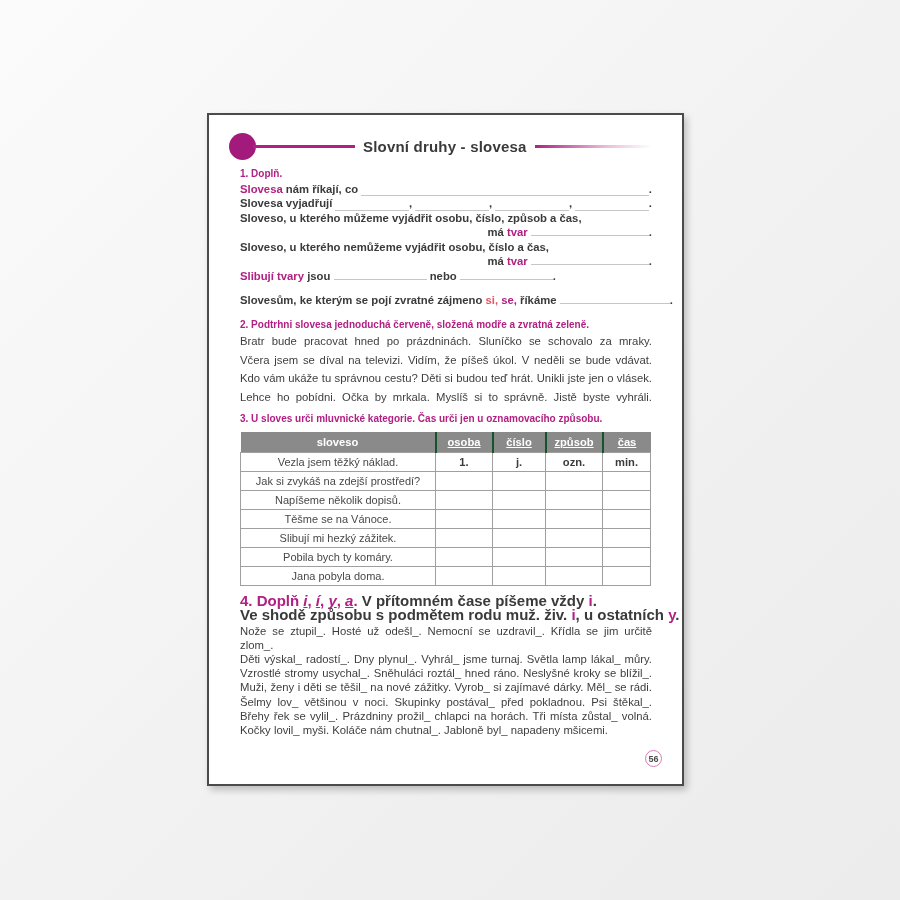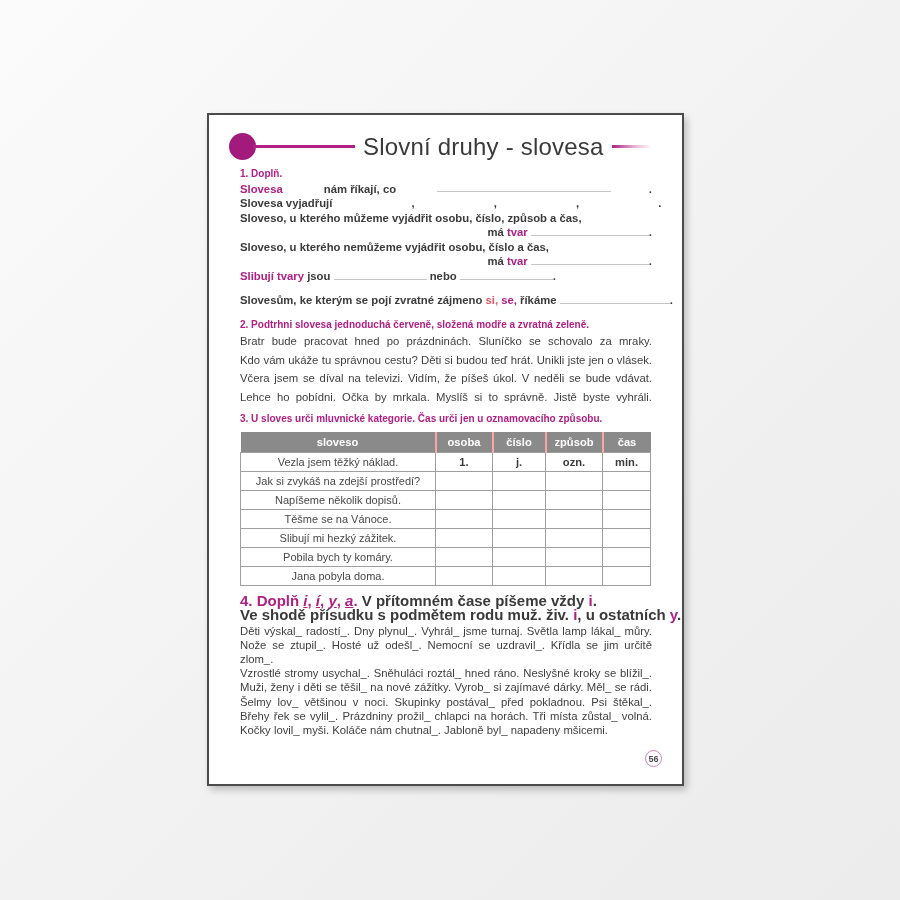--- a/index.html
+++ b/index.html
@@ -17,43 +17,43 @@
   .sheet{
     position:absolute;left:207px;top:113px;width:477px;height:673px;
     background:#fff;border:2px solid var(--page-border);
     box-shadow:3px 4px 7px rgba(0,0,0,.22);
     padding:14px 30px 0 31px;overflow:hidden;
   }
   
   .hdr{display:flex;align-items:center;margin:4px 0 7px -11px;height:27px;}
   .dot{width:27px;height:27px;border-radius:50%;background:var(--accent-dark);flex:0 0 auto;}
   .rule-l{width:102px;height:3px;background:var(--accent);margin-left:-3px;flex:0 0 auto;}
-  .title{font-size:24px;font-weight:normal;color:#3a3a3a;margin:0 8px;white-space:nowrap;letter-spacing:.2px;}
+  .title{font-size:15px;font-weight:bold;color:#3a3a3a;margin:0 8px;white-space:nowrap;letter-spacing:.2px;}
   .rule-r{flex:1;height:3px;background:linear-gradient(to right,var(--accent),#e8bcd8 60%,rgba(255,255,255,0));}
   
   .heading{color:var(--accent);font-weight:bold;font-size:10px;line-height:14.5px;}
   .line{font-size:11.3px;line-height:14.5px;white-space:pre;}
   .s1 .line{font-weight:bold;color:#3a3a3a;}
-  .flexline{display:flex;align-items:flex-start;gap:38px;}
+  .flexline{display:flex;align-items:flex-end;}
   .right{text-align:right;}
   .spacer{height:10px;}
   .m{color:var(--accent);font-weight:bold;}
   .r{color:var(--red);font-weight:bold;}
   .iu{font-style:italic;text-decoration:underline;}
   .blank{display:inline-block;border-bottom:1.2px solid var(--blank-line);height:10px;}
   .blank.grow{flex:1 1 0;}
   
   .s2{margin-top:10px;}
   .s2 .body .tline{font-size:11.3px;line-height:18.5px;}
   .tline.jl{text-align:justify;text-align-last:justify;}
   
   .s3{margin-top:6px;}
   table{border-collapse:collapse;width:410px;margin-top:5px;table-layout:fixed;}
   th{background:var(--table-header-bg);color:#fff;font-size:11.2px;font-weight:bold;padding:4px 2px;border:0;}
-  th + th{border-left:2px solid #fca5a5;}
+  th + th{border-left:2px solid #14532d;text-decoration:underline;}
   td{border:1px solid #9f9f9f;font-size:11px;color:#484848;text-align:center;height:14px;padding:3px 3px;}
   tbody tr:first-child td:not(:first-child){font-weight:bold;color:#3b3b3b;font-size:11.2px;}
   
   .s4{margin-top:8px;}
   .s4 .heading-line{font-size:15px;line-height:14.5px;font-weight:bold;color:#3a3a3a;white-space:pre;}
   .s4 .body{margin-top:1px;}
   .s4 .body .tline{font-size:11.3px;line-height:14.2px;}
   
   .badge{
     position:absolute;right:20px;bottom:17px;width:17px;height:17px;border-radius:50%;
@@ -83,22 +83,22 @@
     <div class="line right"><span>má </span><span class="m">tvar </span><span class="blank" style="width: 118px;"></span><span>.</span></div>
     <div class="line"><span class="m">Slibují tvary </span><span>jsou </span><span class="blank" style="width: 93px;"></span><span> nebo </span><span class="blank" style="width: 93px;"></span><span>.</span></div>
     <div class="spacer"></div>
     <div class="line"><span>Slovesům, ke kterým se pojí zvratné zájmeno </span><span class="r">si,</span><span> </span><span class="m">se,</span><span> říkáme </span><span class="blank" style="width: 110px;"></span><span>.</span></div>
   </div>
 
   <div class="s2">
     <div class="heading">2. Podtrhni slovesa jednoduchá červeně, složená modře a zvratná zeleně.</div>
     <div class="body">
         <div class="tline jl">Bratr bude pracovat hned po prázdninách. Sluníčko se schovalo za mraky.</div>
+        <div class="tline jl">Včera jsem se díval na televizi. Vidím, že píšeš úkol. V neděli se bude vdávat.</div>
         <div class="tline jl">Kdo vám ukáže tu správnou cestu? Děti si budou teď hrát. Unikli jste jen o vlásek.</div>
-        <div class="tline jl">Včera jsem se díval na televizi. Vidím, že píšeš úkol. V neděli se bude vdávat.</div>
         <div class="tline jl">Lehce ho pobídni. Očka by mrkala. Myslíš si to správně. Jistě byste vyhráli.</div>
       </div>
   </div>
 
   <div class="s3">
     <div class="heading">3. U sloves urči mluvnické kategorie. Čas urči jen u oznamovacího způsobu.</div>
     <table>
       <colgroup>
         <col style="width:195px">
           <col style="width:57px">
@@ -164,24 +164,24 @@
             <td></td>
             <td></td>
             <td></td>
           </tr>
         </tbody>
     </table>
   </div>
 
   <div class="s4">
     <div class="heading-line"><span class="m">4. Doplň </span><span class="m iu">i</span><span class="m">, </span><span class="m iu">í</span><span class="m">, </span><span class="m iu">y</span><span class="m">, </span><span class="m iu">a</span><span class="m">. </span><span>V přítomném čase píšeme vždy </span><span class="m">i</span><span>.</span></div>
-    <div class="heading-line right"><span>Ve shodě přísudku s podmětem rodu muž. živ. </span><span class="m">i</span><span>, u ostatních </span><span class="m">y</span><span>.</span></div>
+    <div class="heading-line right"><span>Ve shodě způsobu s podmětem rodu muž. živ. </span><span class="m">i</span><span>, u ostatních </span><span class="m">y</span><span>.</span></div>
     <div class="body">
+        <div class="tline jl">Nože se ztupil_. Hosté už odešl_. Nemocní se uzdravil_. Křídla se jim určitě zlom_.</div>
         <div class="tline jl">Děti výskal_ radostí_. Dny plynul_. Vyhrál_ jsme turnaj. Světla lamp lákal_ můry.</div>
-        <div class="tline jl">Nože se ztupil_. Hosté už odešl_. Nemocní se uzdravil_. Křídla se jim určitě zlom_.</div>
         <div class="tline jl">Vzrostlé stromy usychal_. Sněhuláci roztál_ hned ráno. Neslyšné kroky se blížil_.</div>
         <div class="tline jl">Muži, ženy i děti se těšil_ na nové zážitky. Vyrob_ si zajímavé dárky. Měl_ se rádi.</div>
         <div class="tline jl">Šelmy lov_ většinou v noci. Skupinky postával_ před pokladnou. Psi štěkal_.</div>
         <div class="tline jl">Břehy řek se vylil_. Prázdniny prožil_ chlapci na horách. Tři místa zůstal_ volná.</div>
         <div class="tline">Kočky lovil_ myši. Koláče nám chutnal_. Jabloně byl_ napadeny mšicemi.</div>
       </div>
   </div>
 
   <div class="badge">56</div>
 

